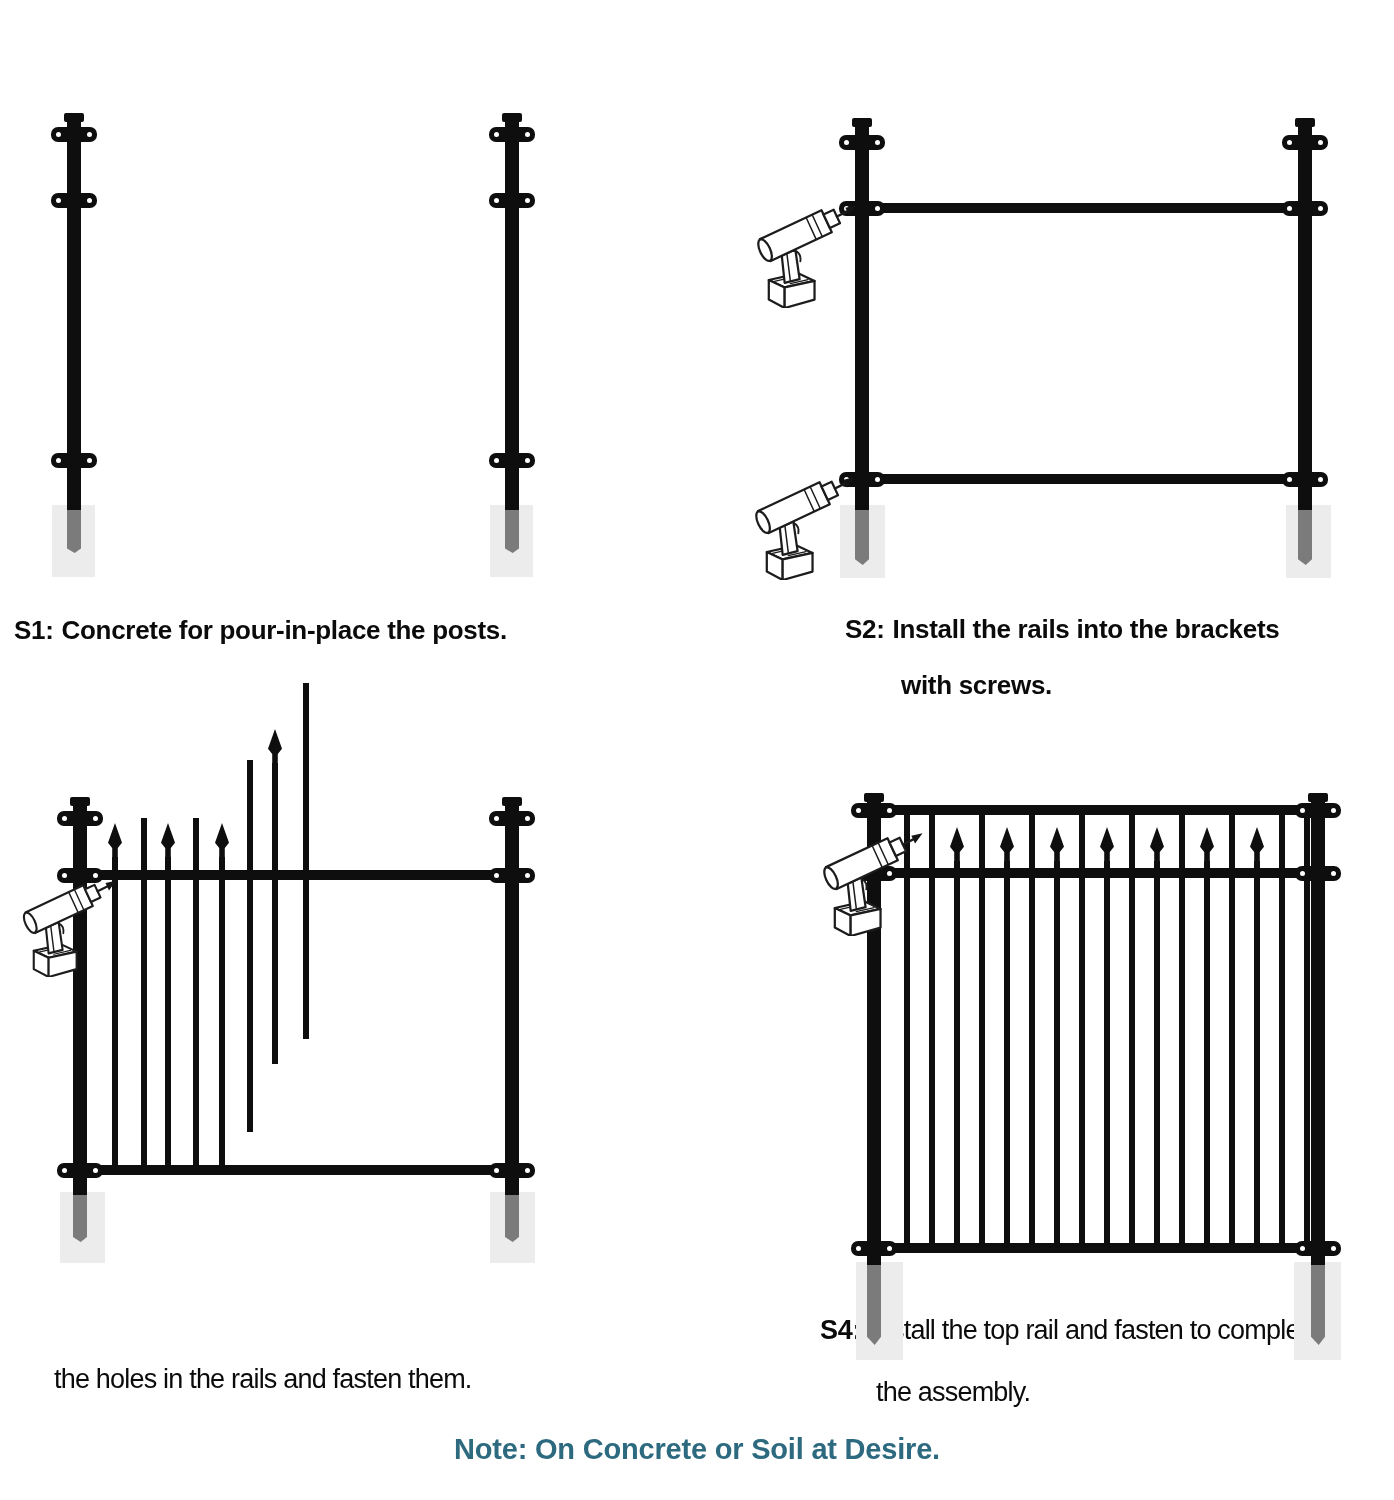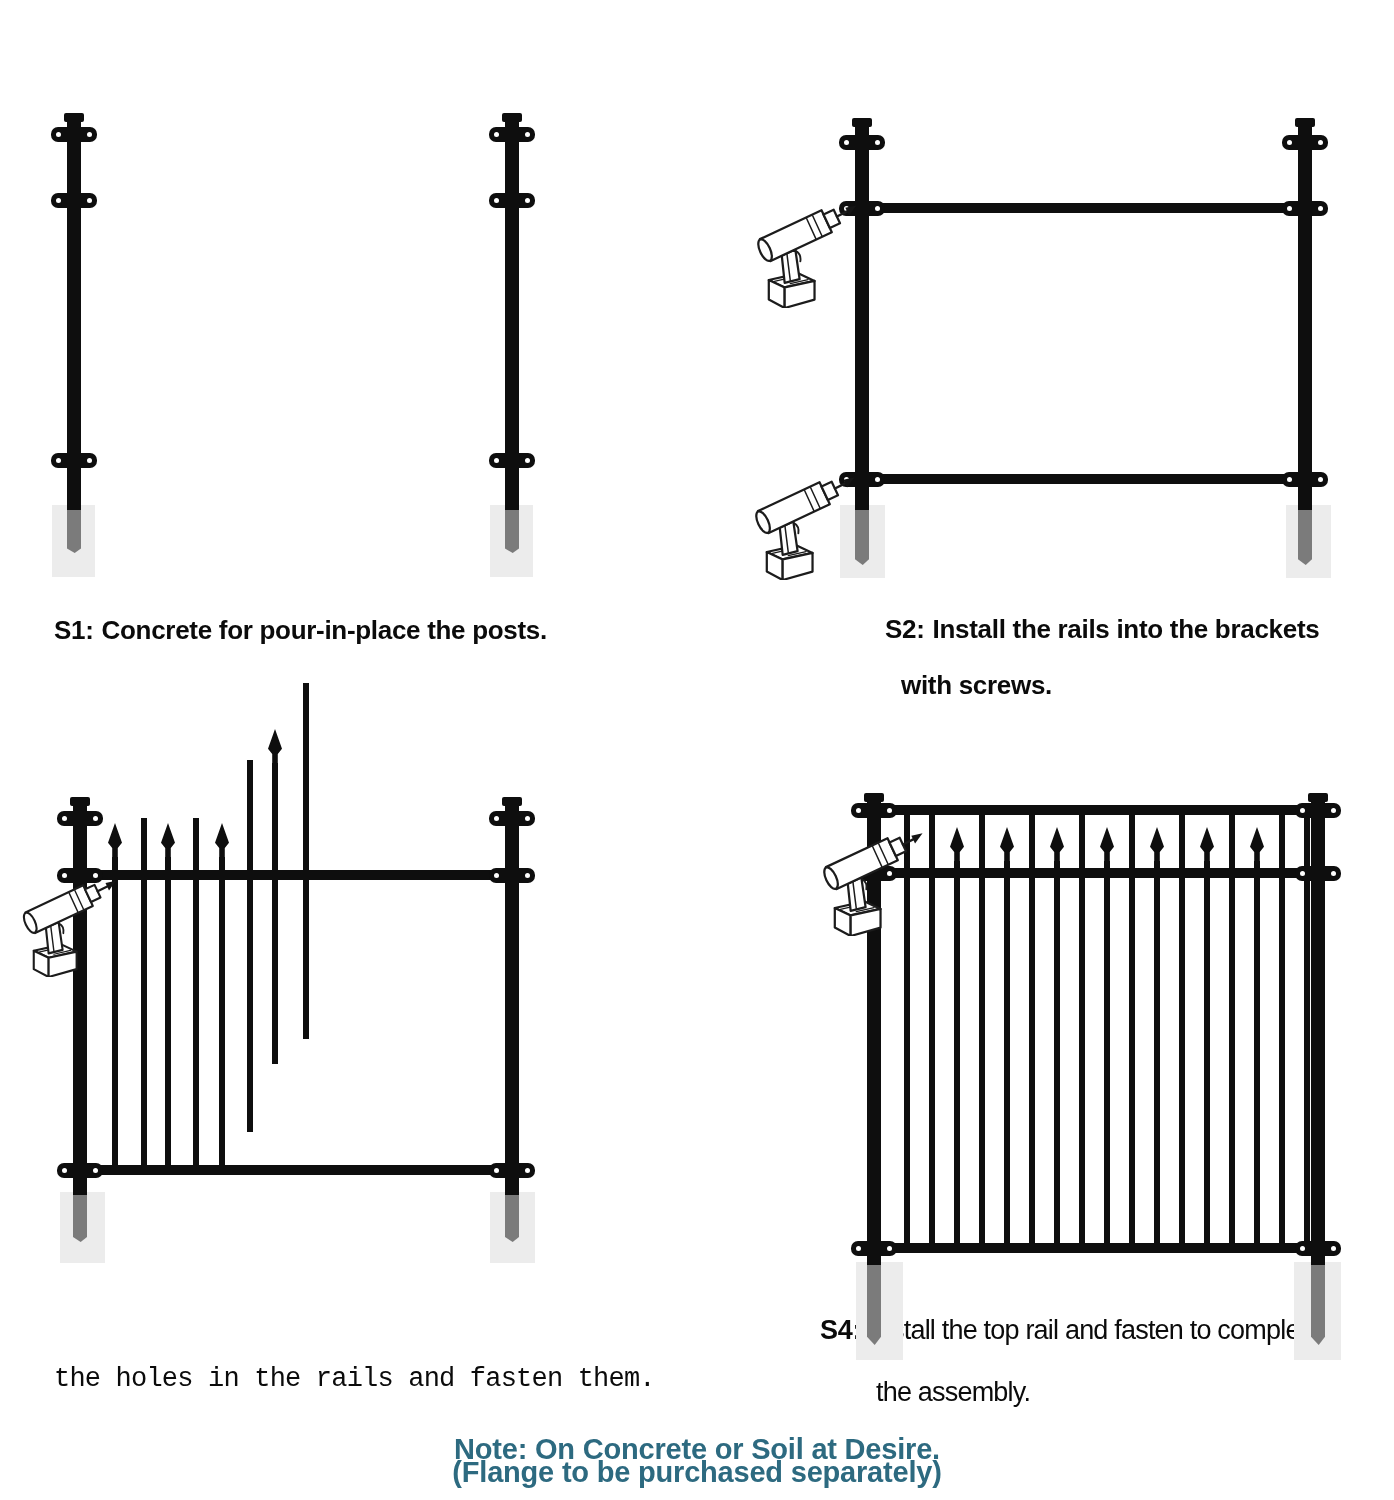--- a/index.html
+++ b/index.html
@@ -9,21 +9,21 @@
   }
   .title{
     position:absolute;left:0;right:0;top:3px;text-align:center;padding-left:80px;
     font:700 27px/1.2 "Liberation Sans",sans-serif;letter-spacing:.4px;
     color:var(--teal,#2d6a80);
   }
   .cap{position:absolute;white-space:nowrap;color:var(--ink,#0b0b0b);}
   .cap12{font:700 26px/1.2 "Liberation Sans",sans-serif;letter-spacing:-.3px;}
   .cap34{font:400 27px/1.2 "Liberation Sans",sans-serif;letter-spacing:-.8px;}
   .cap34 .pfx{font-weight:700;margin-right:9px;letter-spacing:-.3px;}
-  .cap12 .pfx{margin-right:8px;margin-left:40px;}
+  .cap12 .pfx{margin-right:8px;}
   .note{
     position:absolute;left:0;right:0;text-align:center;
     font:700 29px/1.2 "Liberation Sans",sans-serif;letter-spacing:-.2px;
     color:var(--teal,#2d6a80);
   }
   
   .footing,.under,.picket,.spear,.rail,.post,.pcap,.bracket,.drill{position:absolute;}
   .footing{background:var(--cement,#ececec);}
   .under{background:var(--soilpost,#7b7b7b);clip-path:polygon(0 0,100% 0,100% 90%,55% 100%,0 90%);}
   .picket{background:var(--line,#0e0e0e);}
@@ -73,27 +73,26 @@
 </svg>
 
 <div id="canvas">
 
 
   <div class="cap cap12" style="left:14px;top:615px;"><span class="pfx">S1:</span><span>Concrete for pour-in-place the posts.</span></div>
 
   <div class="cap cap12" style="left:845px;top:614px;"><span class="pfx">S2:</span><span>Install the rails into the brackets</span></div>
   <div class="cap cap12" style="left:901px;top:670px;">with screws.</div>
 
-  <div class="cap cap34" style="left:54px;top:1363px;font-family:Liberation Mono, monospace;">the holes in the rails and fasten them.</div>
+  <div class="cap cap34" style="left:54px;top:1363px;">the holes in the rails and fasten them.</div>
 
   <div class="cap cap34" style="left:820px;top:1314px;"><span class="pfx">S4:</span><span>Install the top rail and fasten to complete</span></div>
   <div class="cap cap34" style="left:876px;top:1376px;">the assembly.</div>
 
   <div class="note" style="top:1408px;margin-top:24px;">Note: On Concrete or Soil at Desire.</div>
-  <div class="note" style="top:1455px;">(Flange to be purchased separately)</div>
 
 <div class="footing" style="left: 52px; top: 505px; width: 43px; height: 72px;"></div>
     <div class="footing" style="left: 490px; top: 505px; width: 43px; height: 72px;"></div>
     <div class="under" style="left: 67px; top: 507px; width: 14px; height: 46px;"></div>
     <div class="under" style="left: 505px; top: 507px; width: 14px; height: 46px;"></div>
     <div class="post" style="left: 67px; top: 113px; width: 14px; height: 397px;"></div>
     <div class="pcap" style="left: 64px; top: 113px; width: 20px; height: 9px;"></div>
     <div class="post" style="left: 505px; top: 113px; width: 14px; height: 397px;"></div>
     <div class="pcap" style="left: 502px; top: 113px; width: 20px; height: 9px;"></div>
     <div class="bracket" style="left: 51px; top: 127px; width: 46px; height: 15px;"></div>

